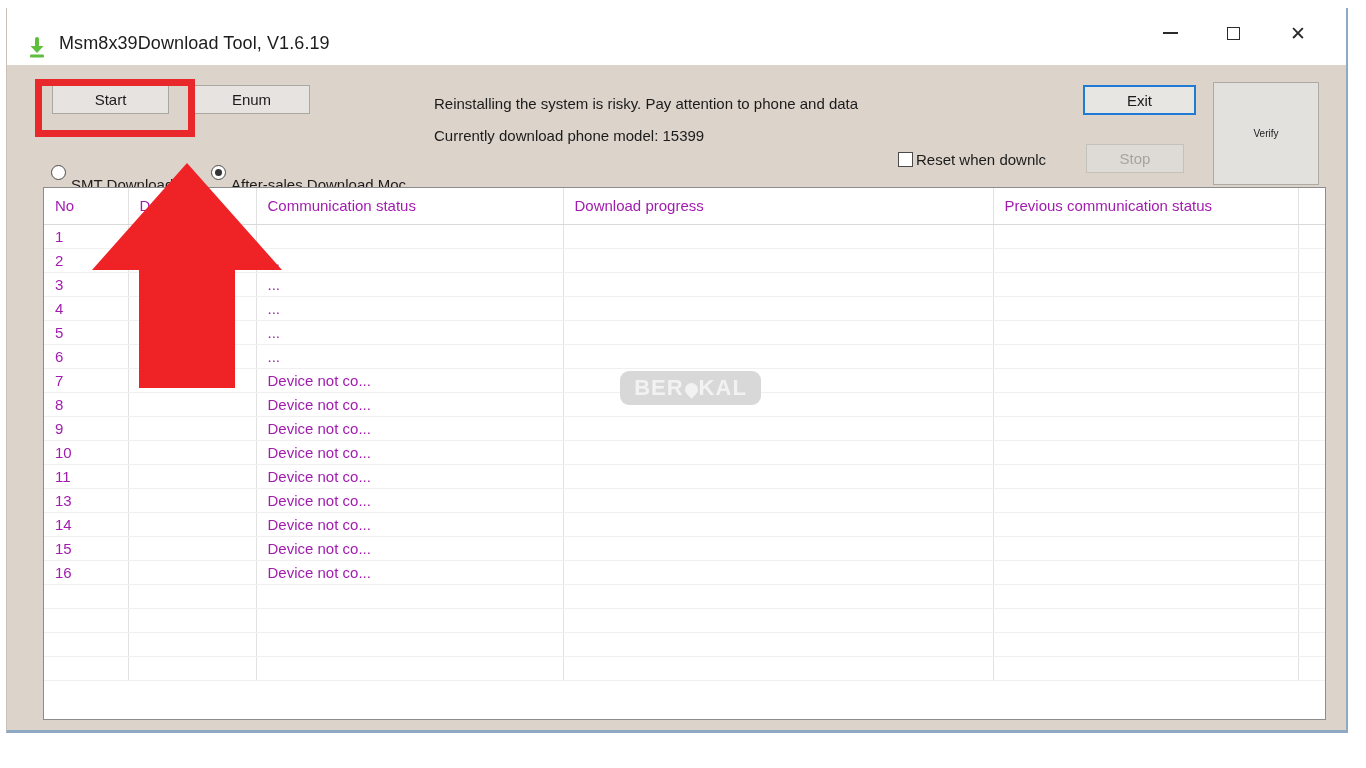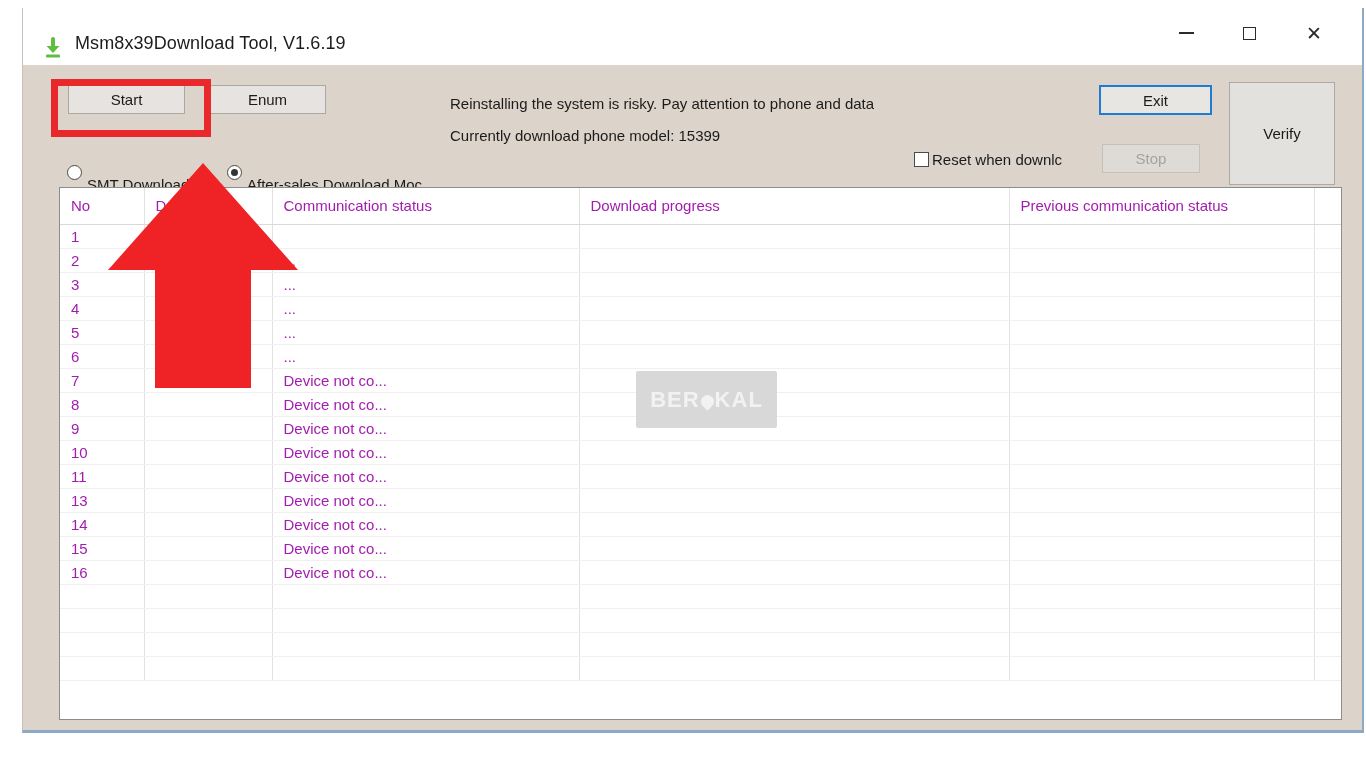--- a/index.html
+++ b/index.html
@@ -11,21 +11,21 @@
     width: 1366px;
     height: 768px;
     font-family: "Liberation Sans", sans-serif;
     overflow: hidden;
     position: relative;
   }
 
   
   #app-window {
     position: absolute;
-    left: 22px;
+    left: 6px;
     top: 8px;
     width: 1342px;
     height: 725px;
     background: #dcd3ca;
     border-left: 1px solid #c9c0b7;
     border-right: 2px solid #8ea9c4;
     border-bottom: 3px solid #8ea9c4;
     box-sizing: border-box;
   }
 
@@ -138,21 +138,21 @@
     border: 1px solid #c4c1bd;
     color: #a6a39f;
   }
   #btn-verify {
     left: 1206px;
     top: 17px;
     width: 106px;
     height: 103px;
     background: #e3e1de;
     border: 1px solid #adaaa6;
-    font-size: 15px;
+    font-size: 10px;
   }
 
   
   #start-highlight {
     position: absolute;
     left: 28px;
     top: 14px;
     width: 160px;
     height: 58px;
     border: 7px solid #e8282a;
@@ -299,23 +299,23 @@
   col.col-prog { width: 430px; }
   col.col-prev { width: 305px; }
   col.col-tail { width: 29px; }
 
   
   #watermark {
     position: absolute;
     left: 613px;
     top: 363px;
     width: 141px;
-    height: 57px;
+    height: 34px;
     background: #d8d8d8;
-    border-radius: 2px;
+    border-radius: 9px;
     display: flex;
     align-items: center;
     justify-content: center;
     pointer-events: none;
   }
   #watermark-text {
     font-size: 22px;
     font-weight: bold;
     color: #f2f2f2;
     letter-spacing: 1px;

